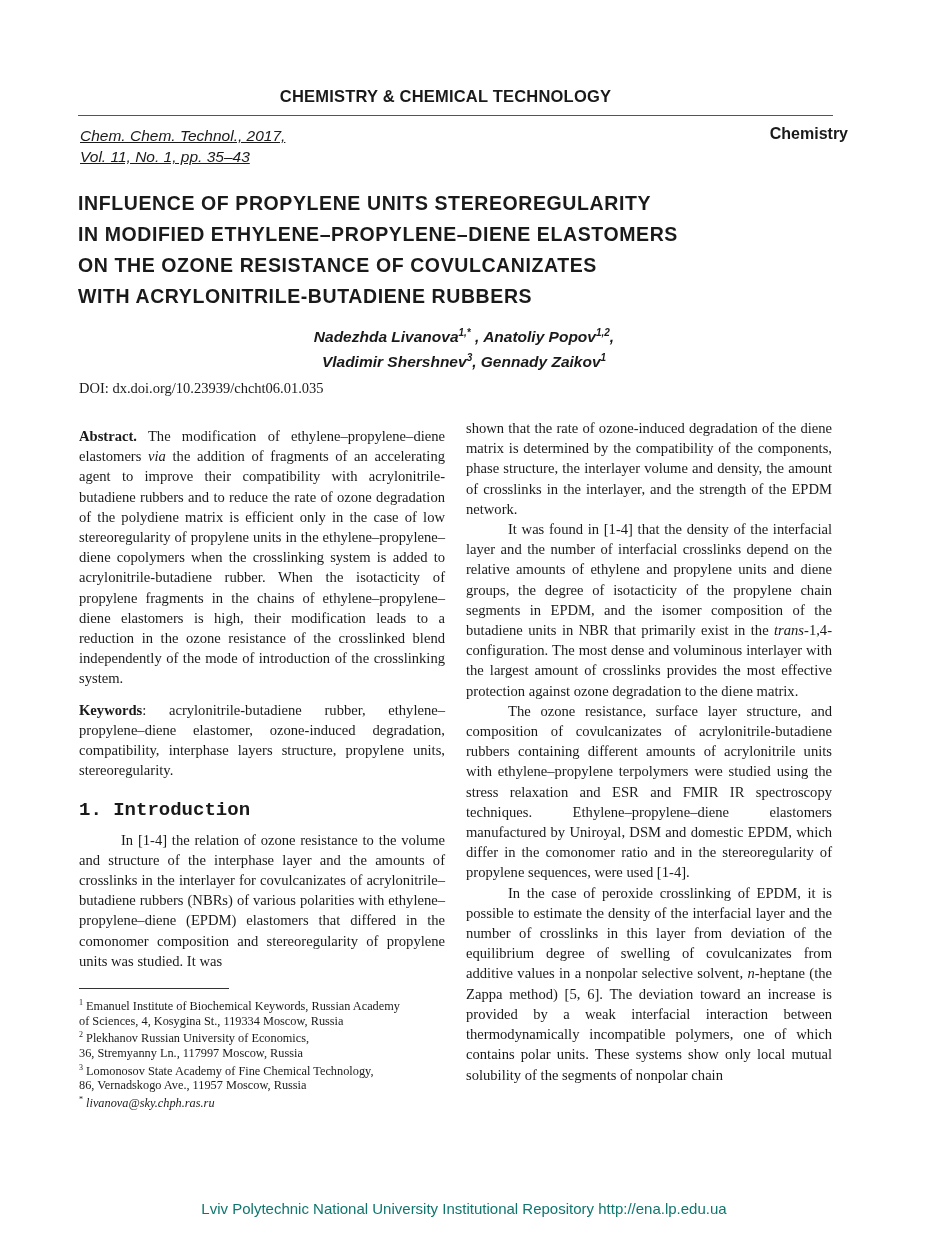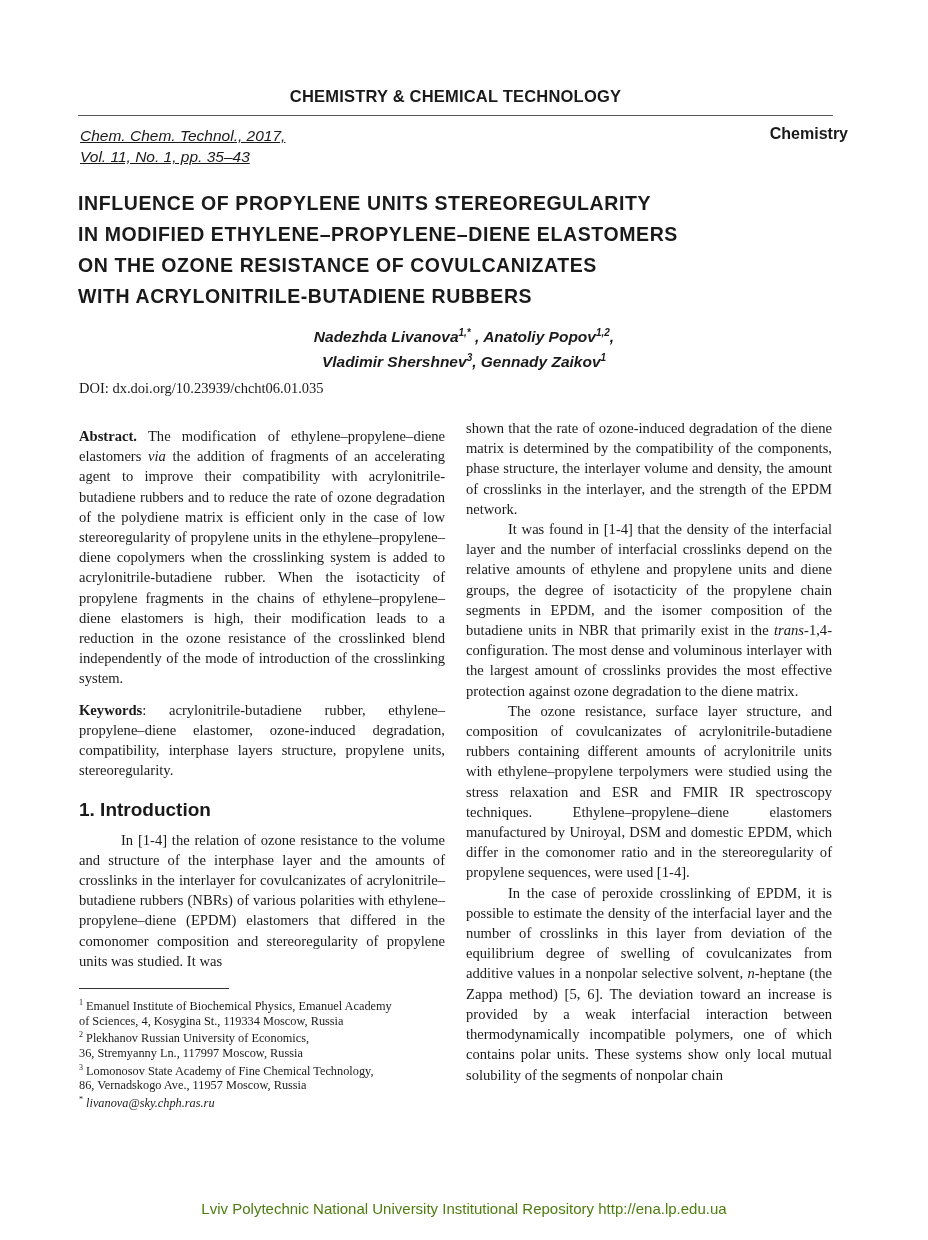--- a/index.html
+++ b/index.html
@@ -1,18 +1,18 @@
 <!DOCTYPE html>
 <html><head>
 <meta charset="utf-8">
 <style>
   html, body { margin: 0; padding: 0; background: #ffffff; }
   body { width: 928px; height: 1240px; position: relative; overflow: hidden; color: #1a1a1a; }
   .journal-head {
-    position: absolute; left: 78px; width: 755px; top: 87px;
+    position: absolute; left: 68px; width: 755px; top: 87px;
     text-align: center; font-family: "Liberation Sans", sans-serif;
     font-weight: bold; font-size: 16.5px; letter-spacing: 0.2px;
   }
   .head-rule { position: absolute; left: 78px; width: 755px; top: 115px; border-top: 1px solid #555; }
   .cite { position: absolute; left: 80px; top: 125px; font-family: "Liberation Sans", sans-serif; font-style: italic; font-size: 15.5px; line-height: 21px; text-decoration: underline; }
   .section-tag { position: absolute; right: 80px; top: 125px; font-family: "Liberation Sans", sans-serif; font-weight: bold; font-size: 16px; margin-left: 28px; }
   .title {
     position: absolute; left: 78px; width: 772px; top: 188px; 
     font-family: "Liberation Sans", sans-serif; font-weight: bold; font-size: 19.5px;
     line-height: 31px; letter-spacing: 0.6px;
@@ -23,26 +23,26 @@
     font-size: 15.5px; line-height: 21px;
   }
   .authors sup { font-size: 10px; }
   .doi { position: absolute; left: 79px; top: 380px; font-family: "Liberation Serif", serif; font-size: 14.5px; }
   .col { position: absolute; font-family: "Liberation Serif", serif; font-size: 14.6px; line-height: 20.2px; text-align: justify; }
   .col-left { left: 79px; width: 366px; top: 426px; }
   .col-right { left: 466px; width: 366px; top: 418px; }
   .col p { margin: 0; }
   .indent { text-indent: 42px; }
   .gap { margin-top: 11px !important; }
-  .h1 { font-family: Liberation Sans, sans-serif; font-weight: bold; font-size: 19px; margin: 20px 0 9px 0 !important; text-align: left; }
+  .h1 { font-family: Liberation Mono, monospace; font-weight: bold; font-size: 19px; margin: 20px 0 9px 0 !important; text-align: left; }
   .fn-rule { position: absolute; left: 79px; top: 988px; width: 150px; border-top: 1px solid #333; }
   .footnotes { position: absolute; left: 79px; top: 996px; width: 370px; font-family: "Liberation Serif", serif; font-size: 12.3px; line-height: 14.6px; }
   .footnotes div { white-space: nowrap; }
   .footnotes sup { font-size: 8px; }
-  .repo { position: absolute; left: 0; width: 928px; top: 1200px; text-align: center; font-family: "Liberation Sans", sans-serif; font-size: 15px; color: #4d7c0f; }
+  .repo { position: absolute; left: 0; width: 928px; top: 1200px; text-align: center; font-family: "Liberation Sans", sans-serif; font-size: 15px; color: #0f766e; }
   .b { font-weight: bold; }
   i { font-style: italic; text-align: center; }
 </style>
 </head>
 <body>
 
 <div class="journal-head">CHEMISTRY &amp; CHEMICAL TECHNOLOGY</div>
 <div class="head-rule"></div>
 <div class="cite">
   <div>Chem. Chem. Technol., 2017,</div>
@@ -77,21 +77,21 @@
 
 <div class="col col-right">
   <p>shown that the rate of ozone-induced degradation of the diene matrix is determined by the compatibility of the components, phase structure, the interlayer volume and density, the amount of crosslinks in the interlayer, and the strength of the EPDM network.</p>
   <p class="indent"><span>It was found in [1-4] that the density of the interfacial layer and the number of interfacial crosslinks depend on the relative amounts of ethylene and propylene units and diene groups, the degree of isotacticity of the propylene chain segments in EPDM, and the isomer composition of the butadiene units in NBR that primarily exist in the </span><i>trans</i><span>-1,4-configuration. The most dense and voluminous interlayer with the largest amount of crosslinks provides the most effective protection against ozone degradation to the diene matrix.</span></p>
   <p class="indent">The ozone resistance, surface layer structure, and composition of covulcanizates of acrylonitrile-butadiene rubbers containing different amounts of acrylonitrile units with ethylene–propylene terpolymers were studied using the stress relaxation and ESR and FMIR IR spectroscopy techniques. Ethylene–propylene–diene elastomers manufactured by Uniroyal, DSM and domestic EPDM, which differ in the comonomer ratio and in the stereoregularity of propylene sequences, were used [1-4].</p>
   <p class="indent"><span>In the case of peroxide crosslinking of EPDM, it is possible to estimate the density of the interfacial layer and the number of crosslinks in this layer from deviation of the equilibrium degree of swelling of covulcanizates from additive values in a nonpolar selective solvent, </span><i>n</i><span>-heptane (the Zappa method) [5, 6]. The deviation toward an increase is provided by a weak interfacial interaction between thermodynamically incompatible polymers, one of which contains polar units. These systems show only local mutual solubility of the segments of nonpolar chain</span></p>
 </div>
 
 <div class="fn-rule"></div>
 <div class="footnotes">
-  <div><sup>1</sup><span> Emanuel Institute of Biochemical Physics, Emanuel Academy</span></div>
+  <div><sup>1</sup><span> Emanuel Institute of Biochemical Keywords, Russian Academy</span></div>
   <div>of Sciences, 4, Kosygina St., 119334 Moscow, Russia</div>
   <div><sup>2</sup><span> Plekhanov Russian University of Economics,</span></div>
   <div>36, Stremyanny Ln., 117997 Moscow, Russia</div>
   <div><sup>3</sup><span> Lomonosov State Academy of Fine Chemical Technology,</span></div>
   <div>86, Vernadskogo Ave., 11957 Moscow, Russia</div>
   <div><sup>*</sup><i>  livanova@sky.chph.ras.ru</i></div>
 </div>
 
 <div class="repo">Lviv Polytechnic National University Institutional Repository http://ena.lp.edu.ua</div>
 

